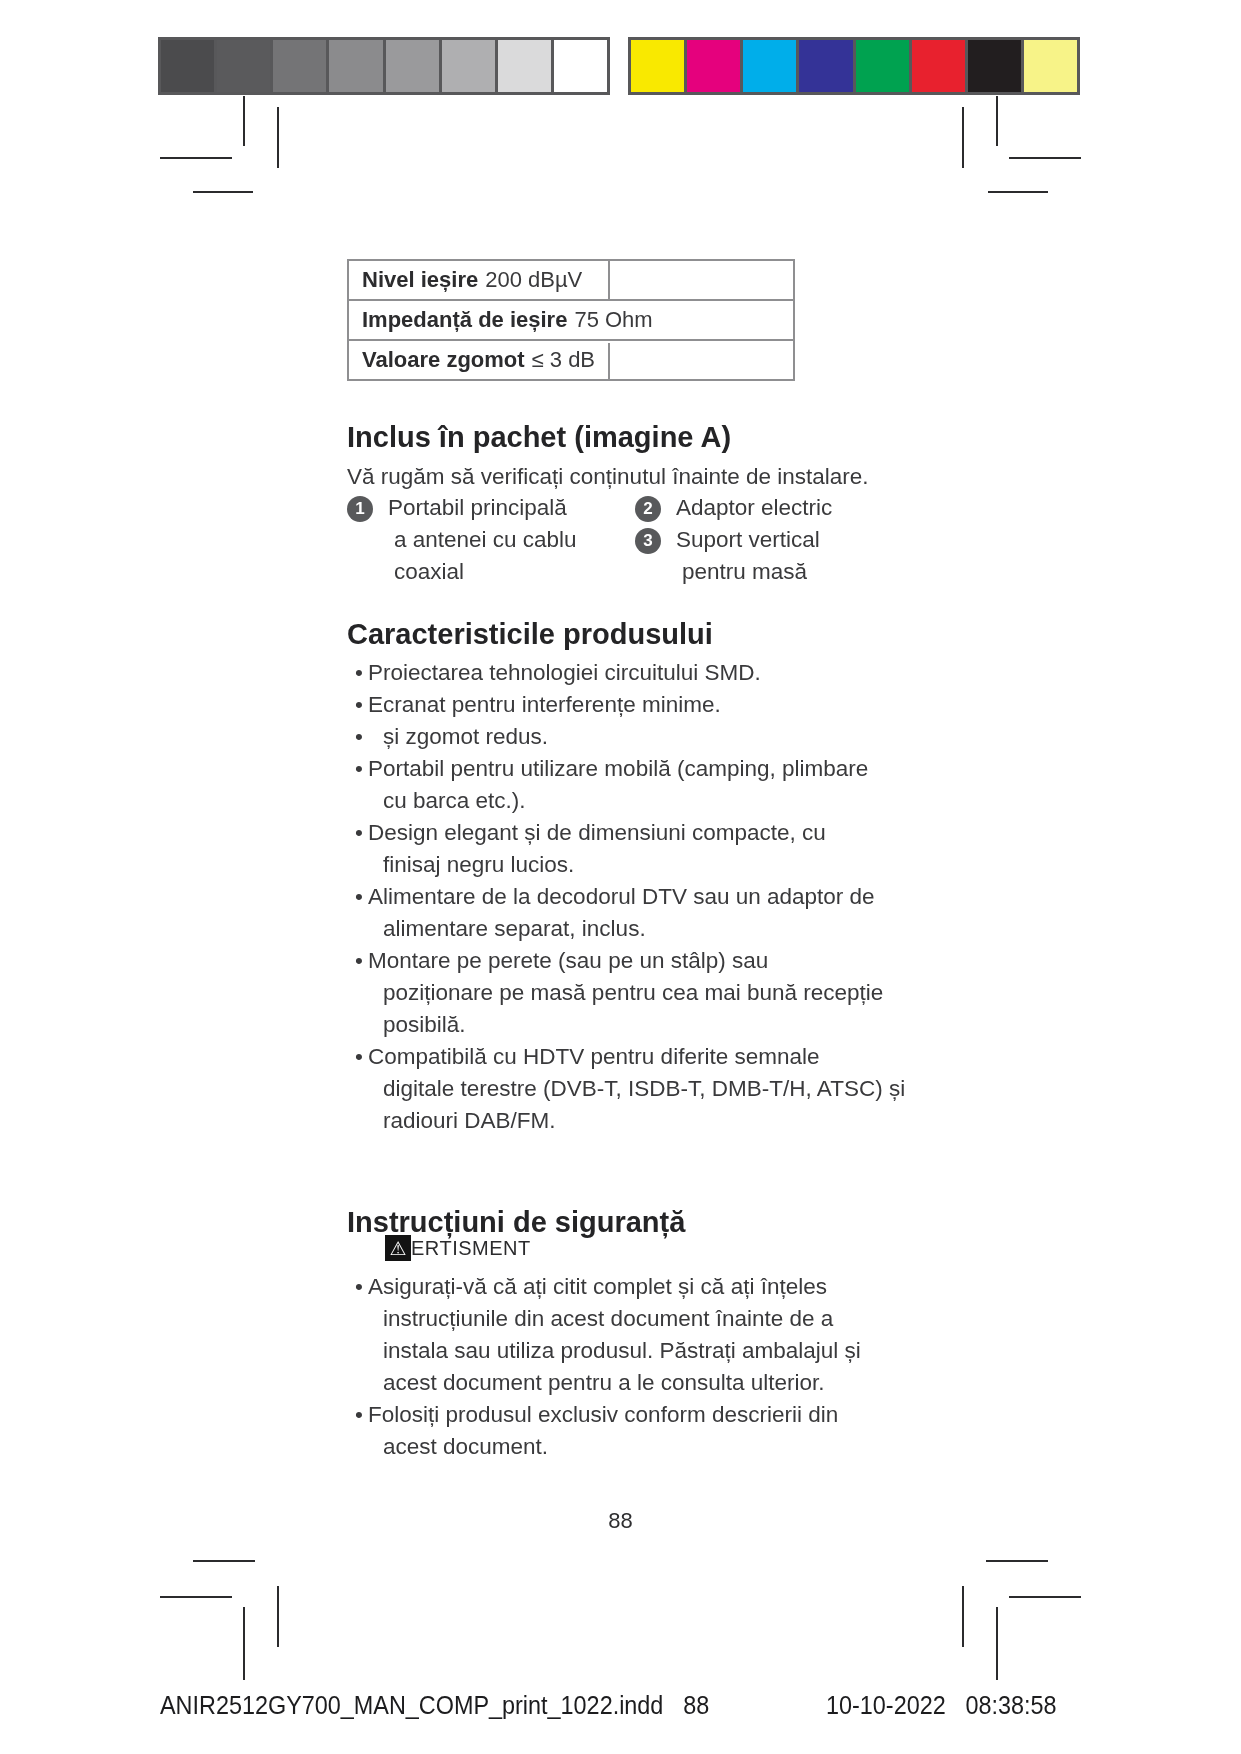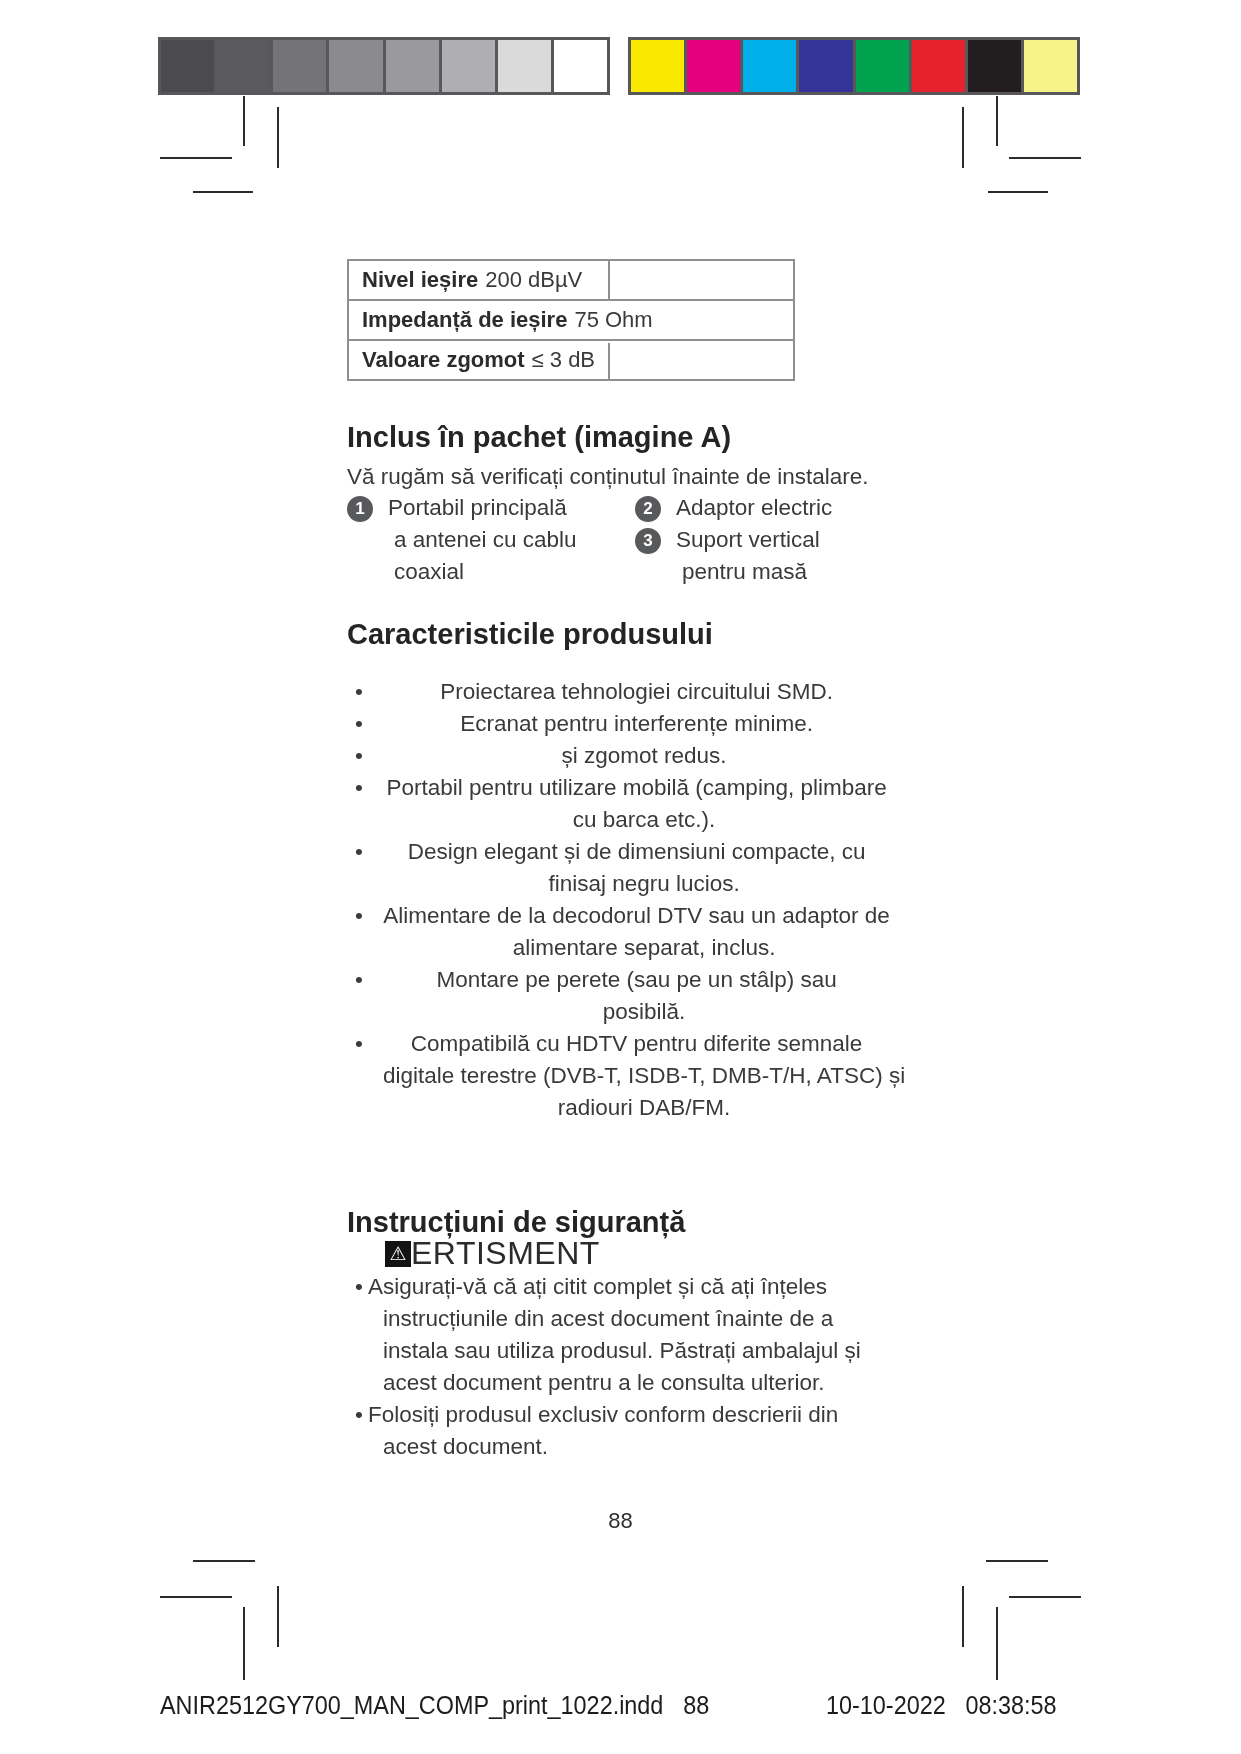--- a/index.html
+++ b/index.html
@@ -50,21 +50,21 @@
   .bullets{position:absolute;left:347px;}
   .bullet{position:relative;padding-left:36px;}
   .bullet::before{content:"\2022";position:absolute;left:8px;top:0;
                   font-size:22.5px;line-height:32px;color:#3a3a3c;}
   .bullet .first{margin-left:-15px;}
 
   
   .warnline{position:absolute;left:385px;top:1235px;display:flex;align-items:center;}
   .warnbox{width:26px;height:26px;background:#131313;display:flex;align-items:center;justify-content:center;}
   .warnbox span{font-family:"DejaVu Sans",sans-serif;color:#fff;font-size:19px;line-height:1;}
-  .warnword{font-size:32px;color:#2b2b2d;letter-spacing:0.5px;}
+  .warnword{font-size:20px;color:#2b2b2d;letter-spacing:0.5px;}
 
   
   .pageno{position:absolute;left:0;top:1508px;width:1241px;text-align:center;
           font-size:22px;color:#2f2f31;}
   .imprint{position:absolute;top:1690px;font-size:26px;color:#1c1c1e;white-space:nowrap;
            transform:scaleX(0.9);transform-origin:left center;}
   .imprint.left{left:160px;}
   .imprint.right{left:826px;}
   .imprint .gap{display:inline-block;width:22px;}
 </style>
@@ -158,21 +158,21 @@
     <div class="pack-item">
       <div class="numcircle">3</div>
       <div class="pack-lines">
         <div class="bodyline">Suport vertical</div>
         <div class="bodyline cont">pentru masă</div>
       </div>
     </div>
   </div>
 
   <div class="h2" style="top:618px;">Caracteristicile produsului</div>
-  <div class="bullets" style="top:676px;text-align:center;">
+  <div class="bullets" style="top:657px;">
     <div class="bullet">
       <div class="bodyline first">Proiectarea tehnologiei circuitului SMD.</div>
     </div>
     <div class="bullet">
       <div class="bodyline first">Ecranat pentru interferențe minime.</div>
     </div>
     <div class="bullet">
       <div class="bodyline">și zgomot redus.</div>
     </div>
     <div class="bullet">
@@ -182,20 +182,21 @@
     <div class="bullet">
       <div class="bodyline first">Design elegant și de dimensiuni compacte, cu</div>
       <div class="bodyline">finisaj negru lucios.</div>
     </div>
     <div class="bullet">
       <div class="bodyline first">Alimentare de la decodorul DTV sau un adaptor de</div>
       <div class="bodyline">alimentare separat, inclus.</div>
     </div>
     <div class="bullet">
       <div class="bodyline first">Montare pe perete (sau pe un stâlp) sau</div>
+      <div class="bodyline">poziționare pe masă pentru cea mai bună recepție</div>
       <div class="bodyline">posibilă.</div>
     </div>
     <div class="bullet">
       <div class="bodyline first">Compatibilă cu HDTV pentru diferite semnale</div>
       <div class="bodyline">digitale terestre (DVB-T, ISDB-T, DMB-T/H, ATSC) și</div>
       <div class="bodyline">radiouri DAB/FM.</div>
     </div>
   </div>
 
   <div class="h2" style="top:1198px;margin-top:8px;">Instrucțiuni de siguranță</div>

